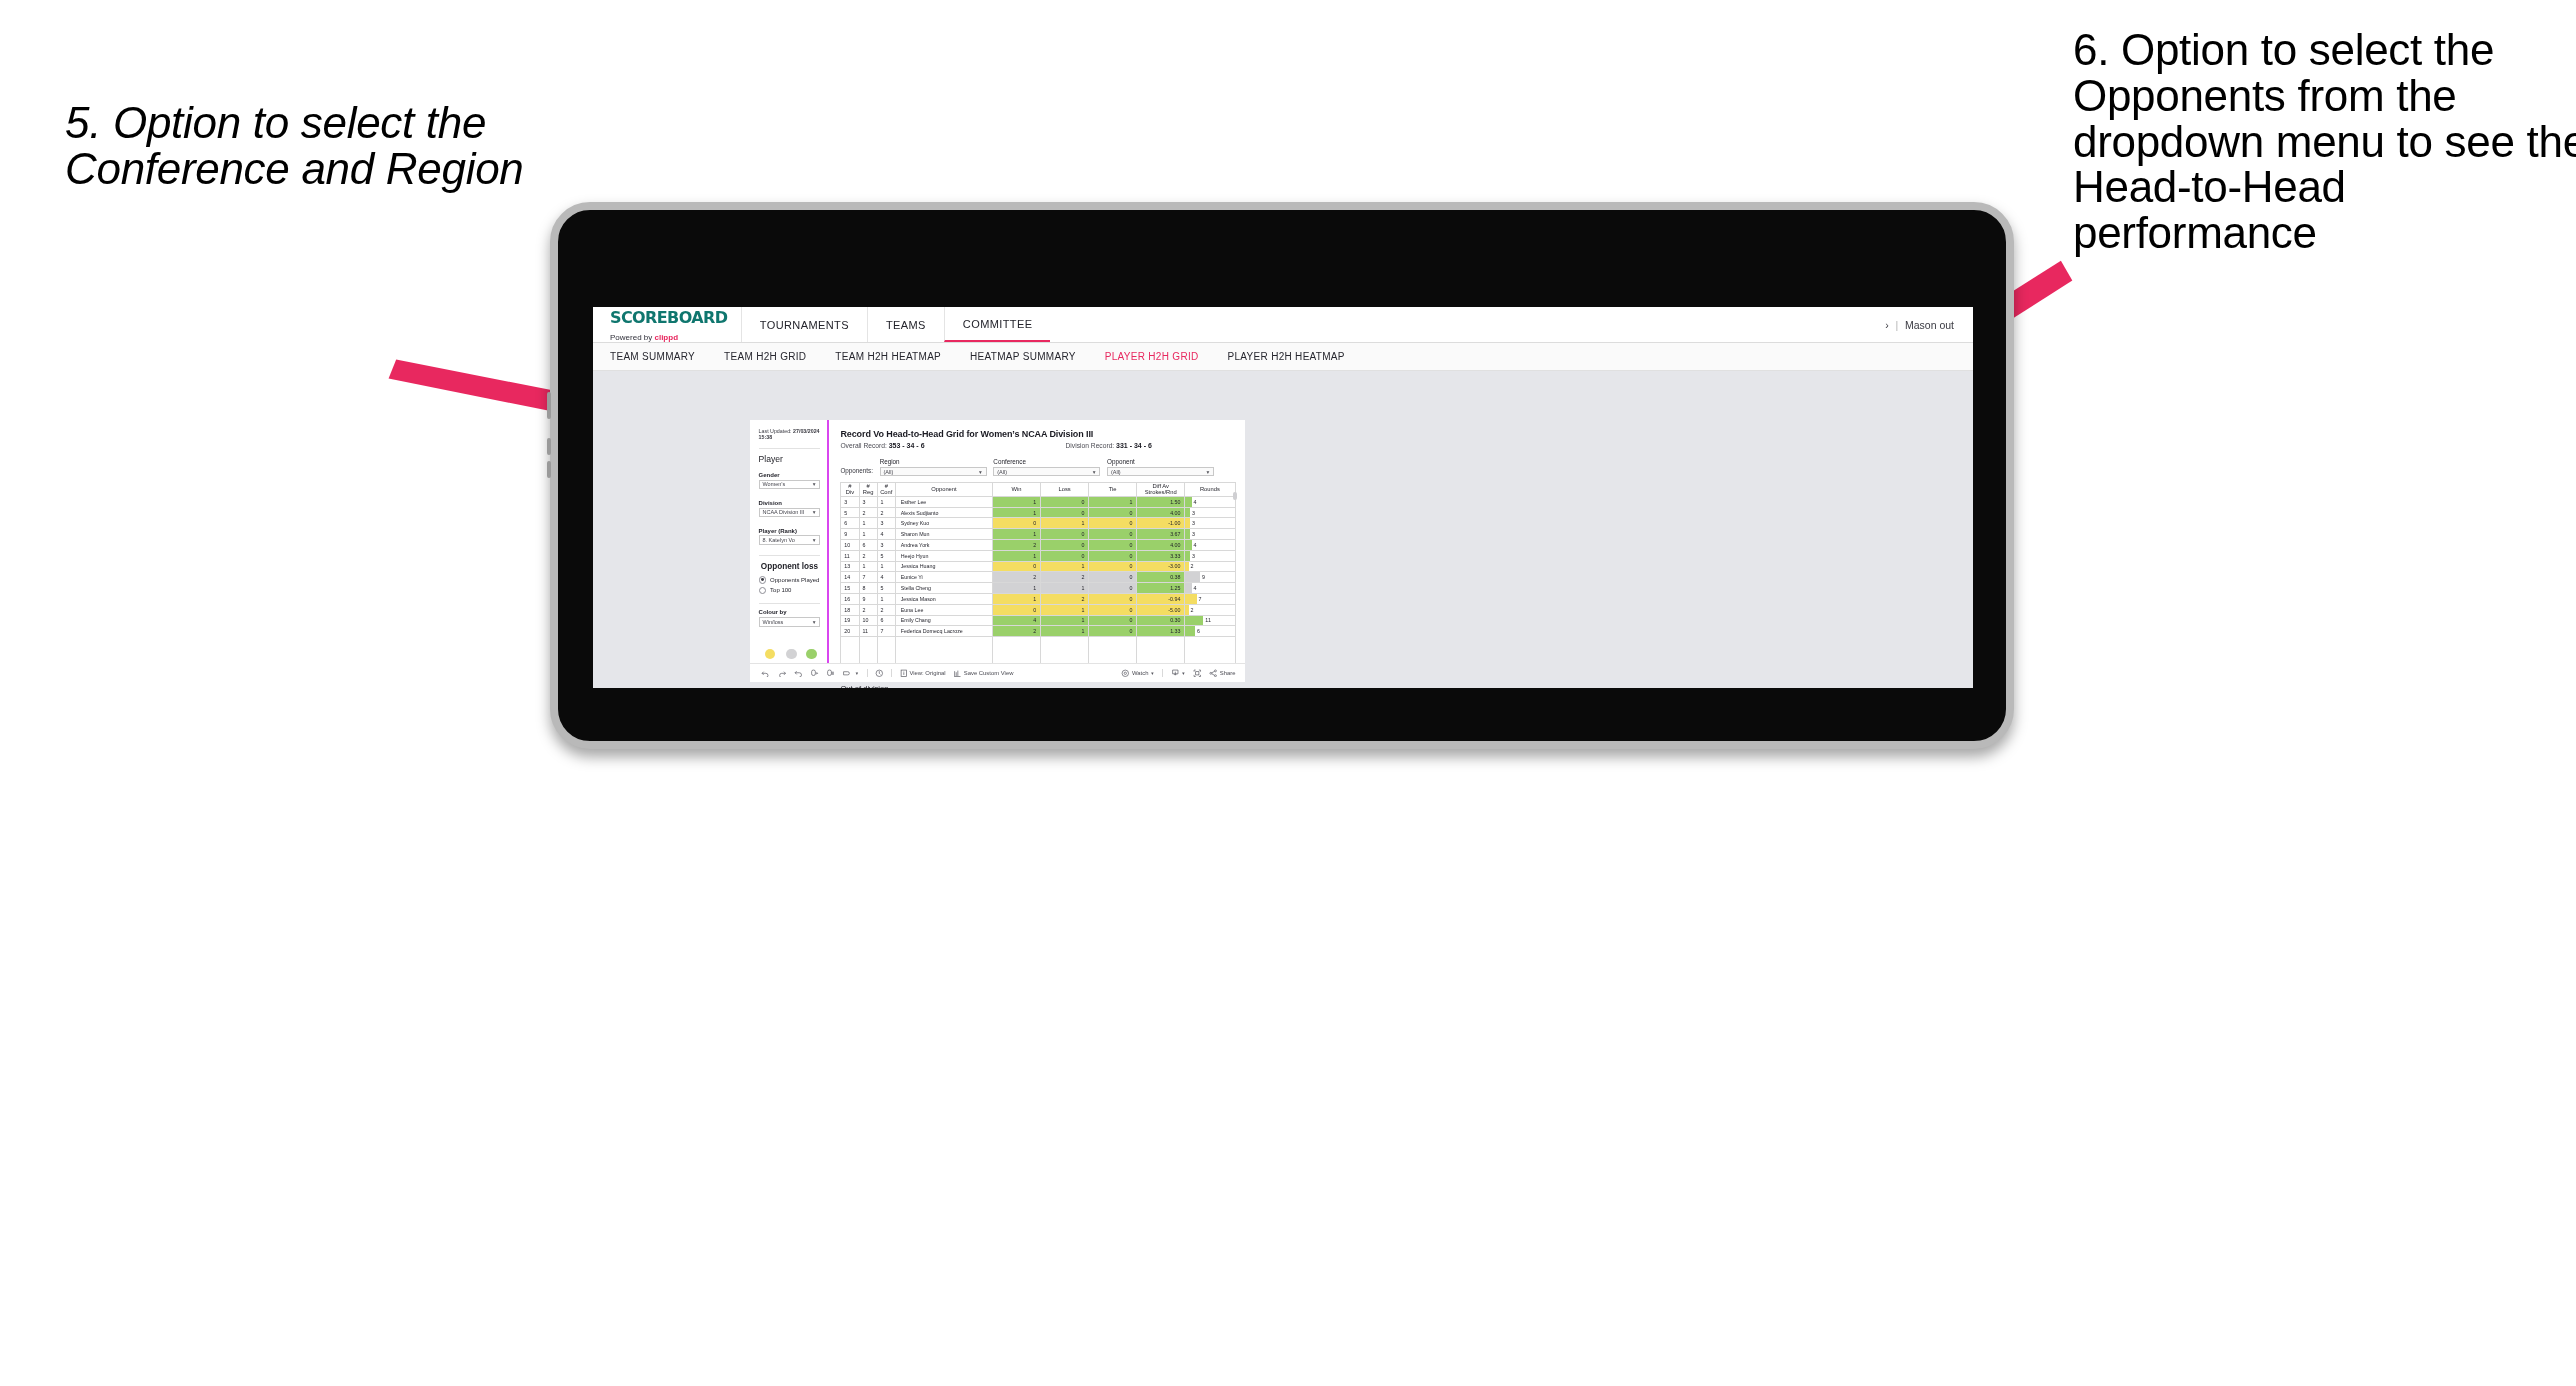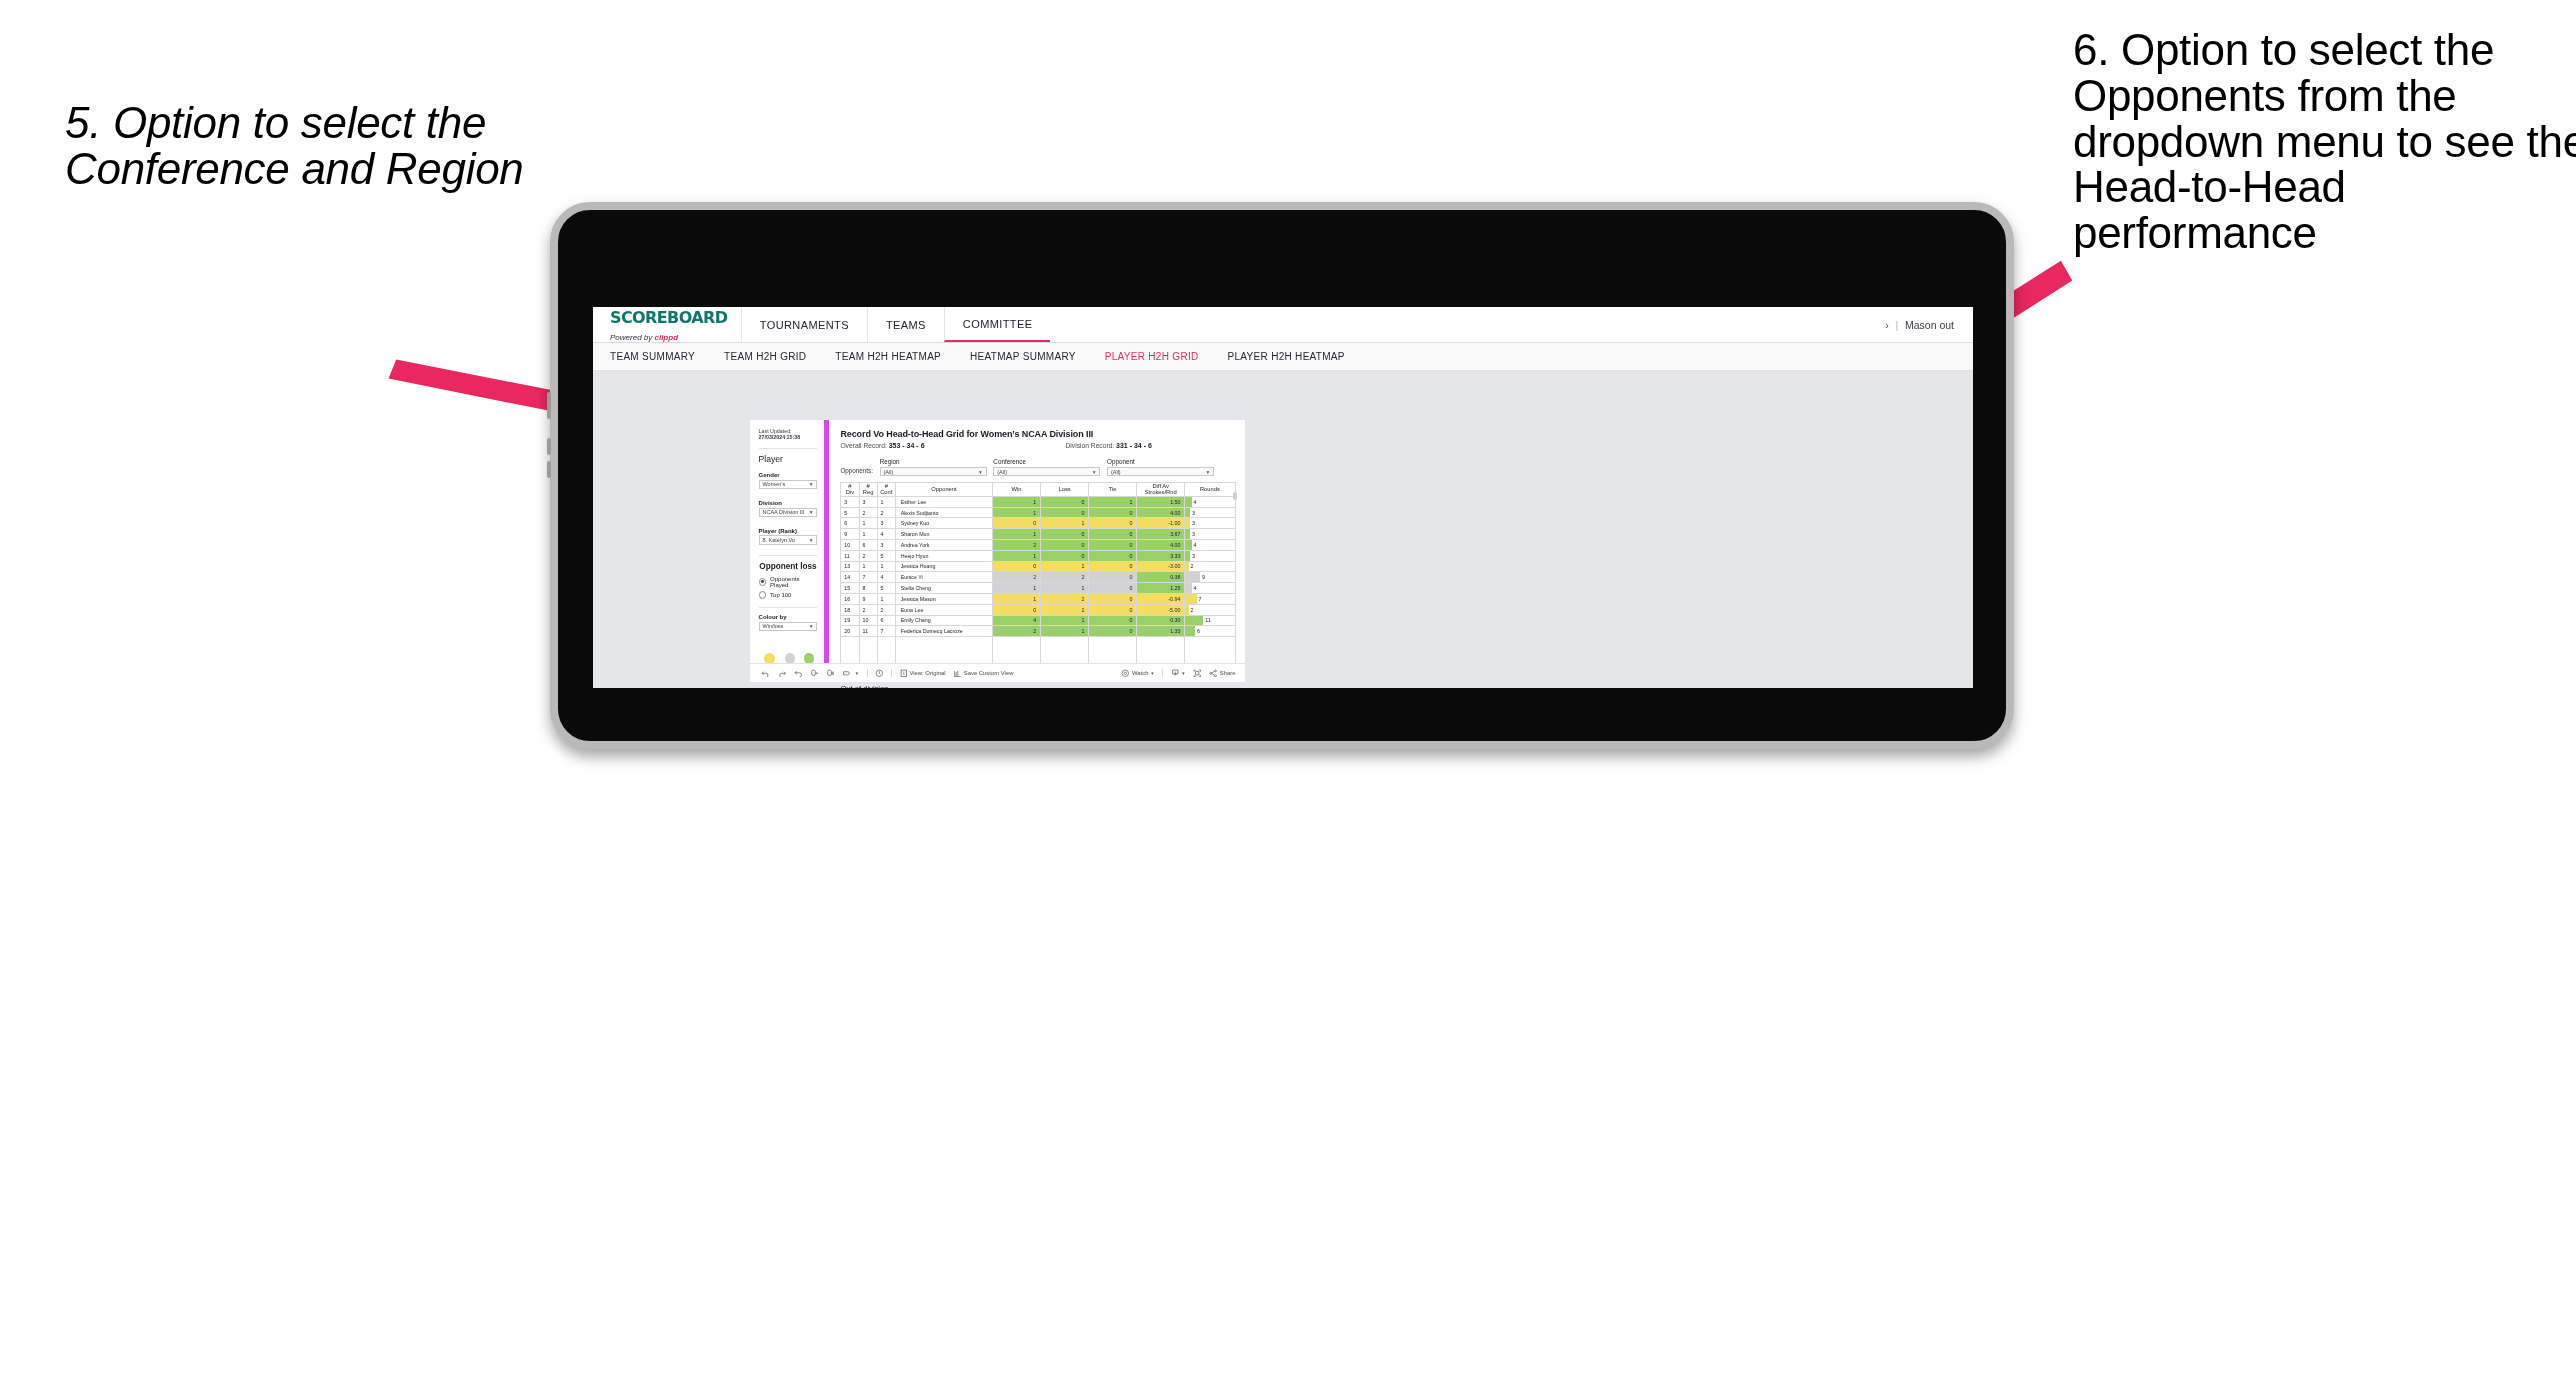--- a/index.html
+++ b/index.html
@@ -43,21 +43,21 @@
   .side-btn{position:absolute;background:#9a9a9a;border-radius:1.9px;}
 
   
   #app-header{
     position:relative;height:35px;background:#ffffff;
     border-bottom:1px solid #dcdcdc;
     display:flex;align-items:stretch;
   }
   #brand{padding:2.9px 13.3px 0 17px;display:flex;flex-direction:column;justify-content:center;}
   #brand-title{font-size:16px;font-weight:bold;letter-spacing:-0.6px;color:#0f766e;line-height:1;font-family:"DejaVu Sans", sans-serif;}
-  #brand-sub{font-size:8px;color:#30303a;margin-top:8px;line-height:1;font-style:italic;}
+  #brand-sub{font-size:8px;color:#30303a;margin-top:8px;line-height:1;}
   #brand-sub b{color:#e8285f;font-weight:bold;}
   .navtab{
     display:flex;align-items:center;padding:0 18px;font-size:11px;
     color:#23232b;letter-spacing:0.4px;border-left:1px solid #e4e4e4;
     white-space:nowrap;
   }
   .navtab.active{border-bottom:2.9px solid #e8285f;}
   #header-right{margin-left:auto;display:flex;align-items:center;gap:6.7px;padding-right:19px;font-size:10.5px;color:#3a3a42;}
   #header-right .sep{color:#b5b5b5;}
 
@@ -69,21 +69,21 @@
   .subtab:first-child{padding-left:0;}
   .subtab.active{color:#e8285f;}
 
   
   #canvas{position:relative;height:319px;background:#e5e6ea;padding-top:15px;}
   #viz{
     position:absolute;left:157px;top:49px;width:495px;height:243px;
     background:#ffffff;display:flex;
   }
   
-  #viz-side{width:79px;flex:0 0 79px;border-right:5px solid #d946ef;padding:7.6px 6.7px 0 8.6px;box-sizing:border-box;}
+  #viz-side{width:79px;flex:0 0 79px;border-right:2px solid #d946ef;padding:7.6px 6.7px 0 8.6px;box-sizing:border-box;}
   .lastupd{font-size:5.3px;color:#3a3a42;line-height:1.25;}
   .lastupd b{font-weight:bold;}
   .side-rule{height:1px;background:#e2e2e2;margin:6.7px 0 5.7px 0;}
   .side-h{font-size:8.6px;color:#1d1d24;margin:1.9px 0 7.6px 0;font-weight:normal;}
   .side-h.center{text-align:center;font-weight:bold;font-size:8.2px;margin-bottom:4.8px;}
   .field-lbl{font-size:6px;font-weight:bold;color:#22222a;margin-bottom:1.9px;}
   .ddown{
     position:relative;height:9.5px;border:1px solid #c8c8c8;background:#fff;
     font-size:5.5px;color:#44444c;display:flex;align-items:center;padding-left:2.9px;
     box-sizing:border-box;margin-bottom:10.5px;

